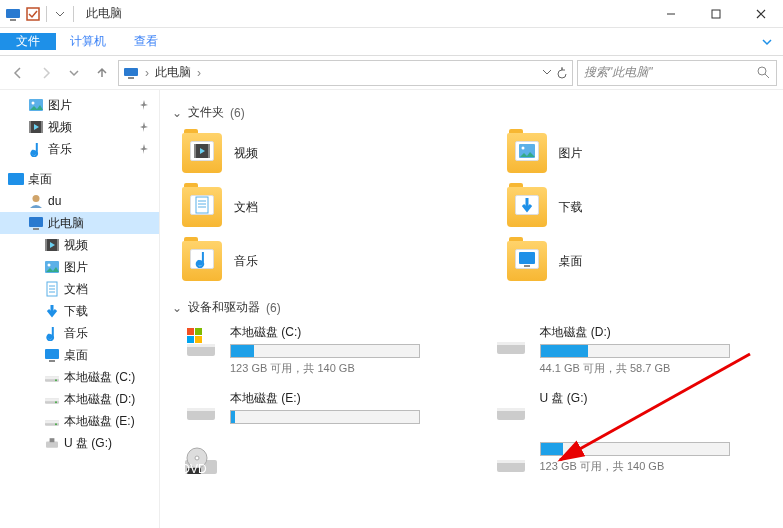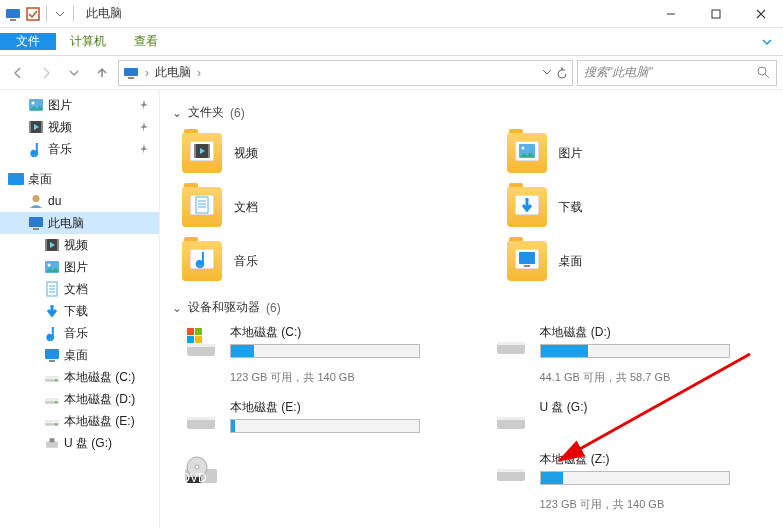--- a/index.html
+++ b/index.html
@@ -10,21 +10,21 @@
 .titlebar-left { display: flex; align-items: center; gap: 2px; padding-left: 4px; }
 .tb-icon { width: 18px; height: 18px; display: flex; align-items: center; justify-content: center; }
 .tb-sep { width: 1px; height: 16px; background: #ccc; margin: 0 2px; }
 .titlebar-title { margin-left: 8px; color: #333; }
 .titlebar-right { margin-left: auto; display: flex; }
 .win-btn { width: 45px; height: 28px; display: flex; align-items: center; justify-content: center; color: #333; }
 
 
 .ribbon { height: 28px; display: flex; align-items: center; border-bottom: 1px solid #ddd; background: #fff; }
 .ribbon-tab-file { background: #1e90e8; color: #fff; padding: 0 16px; display: flex; align-items: center; }
-.ribbon-tab { padding: 0 14px; display: flex; align-items: center; color: #4d7c0f; }
+.ribbon-tab { padding: 0 14px; display: flex; align-items: center; color: #3b82f6; }
 .ribbon-expand { margin-left: auto; padding: 0 10px; display: flex; align-items: center; color: #1e90e8; }
 
 
 .navbar { height: 34px; display: flex; align-items: center; padding: 4px 6px; gap: 4px; border-bottom: 1px solid #eee; }
 .nav-btn { width: 24px; height: 24px; display: flex; align-items: center; justify-content: center; color: #888; border-radius: 2px; }
 .addrbox { flex: 1; height: 26px; border: 1px solid #ccc; display: flex; align-items: center; padding: 0 4px; gap: 6px; }
 .addrbox .crumb { color: #333; }
 .addrbox .sep { color: #888; }
 .addr-right { margin-left: auto; display: flex; gap: 4px; color: #666; }
 .searchbox { width: 200px; height: 26px; border: 1px solid #ccc; display: flex; align-items: center; padding: 0 6px; color: #888; font-style: italic; }
@@ -56,21 +56,21 @@
 .folder-inner { position: absolute; top: 8px; left: 8px; width: 24px; height: 20px; background: #fff; border: 1px solid #ddd; border-radius: 2px; display: flex; align-items: center; justify-content: center; }
 .folder-label { color: #222; }
 
 .drive-grid { display: grid; grid-template-columns: 1fr 1fr; gap: 14px 30px; margin-left: 10px; }
 .drive-item { display: flex; align-items: flex-start; gap: 10px; }
 .drive-icon { width: 38px; height: 38px; display: flex; align-items: center; justify-content: center; }
 .drive-body { flex: 1; }
 .drive-name { color: #222; margin-bottom: 3px; }
 .drive-bar { width: 190px; height: 14px; border: 1px solid #bbb; background: #f3f3f3; position: relative; }
 .drive-fill { position: absolute; top: 0; left: 0; bottom: 0; background: #1ea0e8; }
-.drive-info { color: #777; margin-top: 12px; font-size: 11px; }
+.drive-info { color: #777; margin-top: 3px; font-size: 11px; }
 
 
 .arrow-overlay { position: absolute; pointer-events: none; }
 
 
 svg { display: block; }
 </style>
 </head>
 <body>
 
@@ -532,21 +532,20 @@
           </div>
         </div>
         <div class="drive-item">
           <div class="drive-icon">
             <svg width="36" height="30">
               <rect x="4" y="14" width="28" height="12" fill="#ccc" rx="2"></rect>
               <rect x="4" y="14" width="28" height="3" fill="#eee"></rect>
             </svg>
           </div>
           <div class="drive-body">
-            <div class="drive-name">本地磁盘 (Z:)</div>
             <div class="drive-bar">
               <div class="drive-fill" style="width:12%"></div>
             </div>
             <div class="drive-info">123 GB 可用，共 140 GB</div>
           </div>
         </div>
       </div>
 
     <svg class="arrow-overlay" style="left:380px; top:260px;" width="220" height="120">
       <defs>

